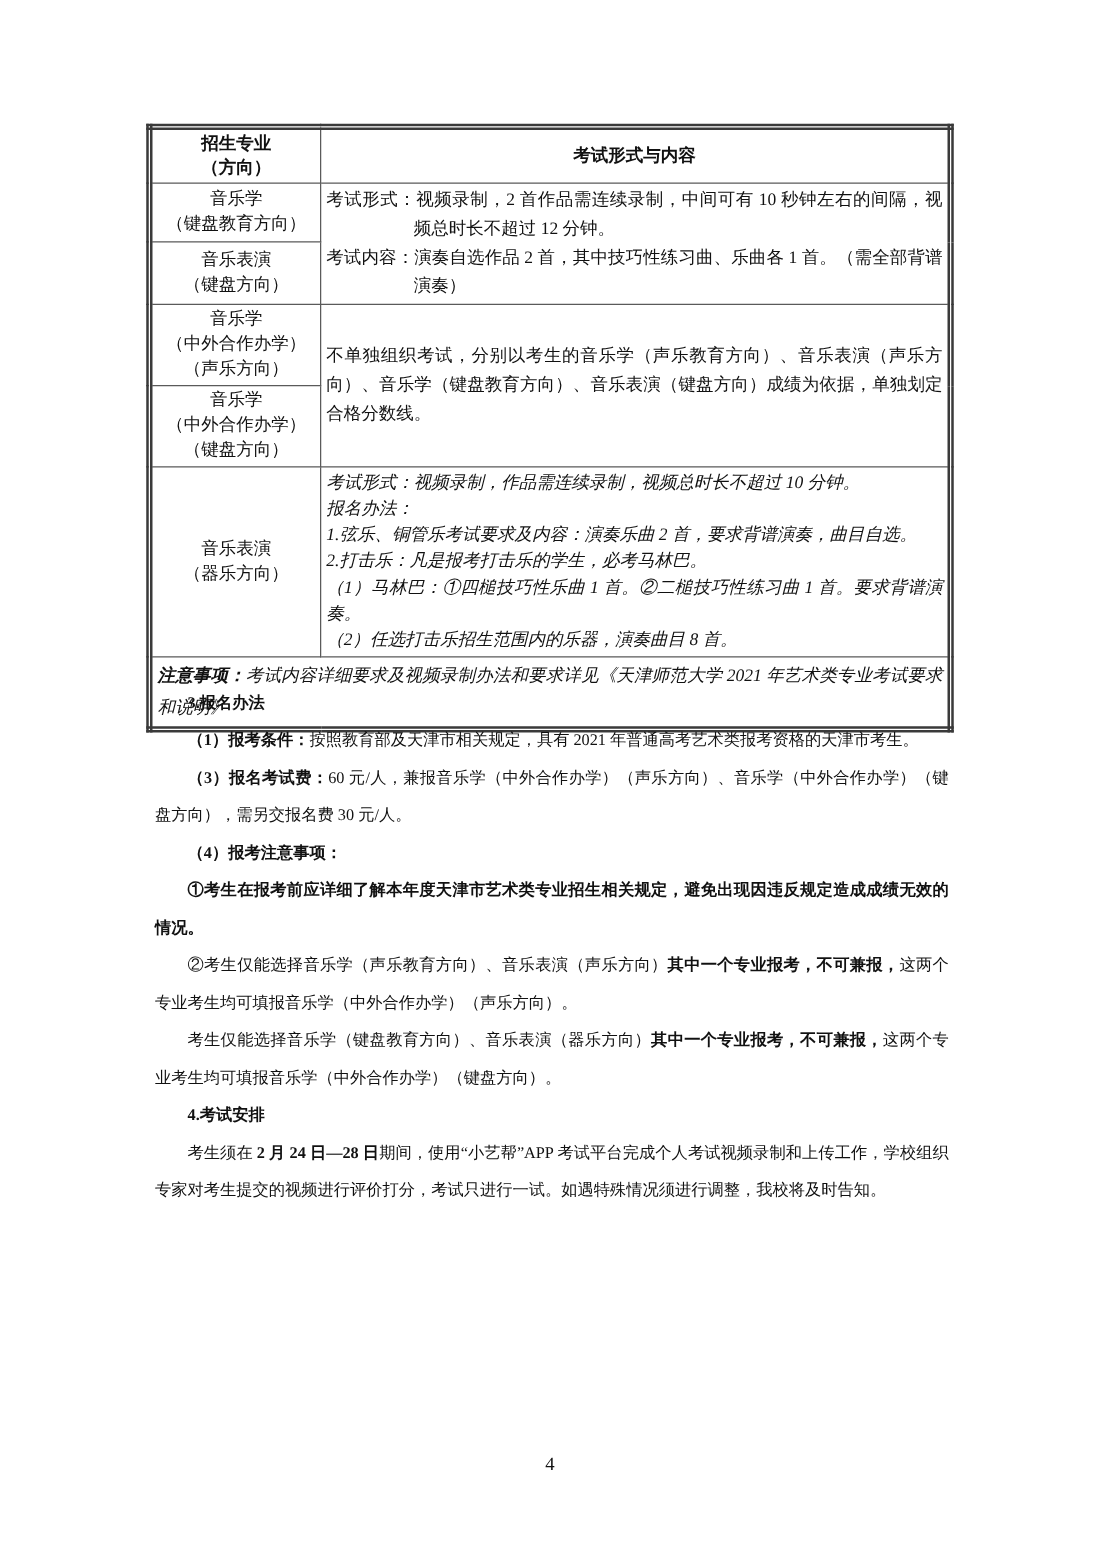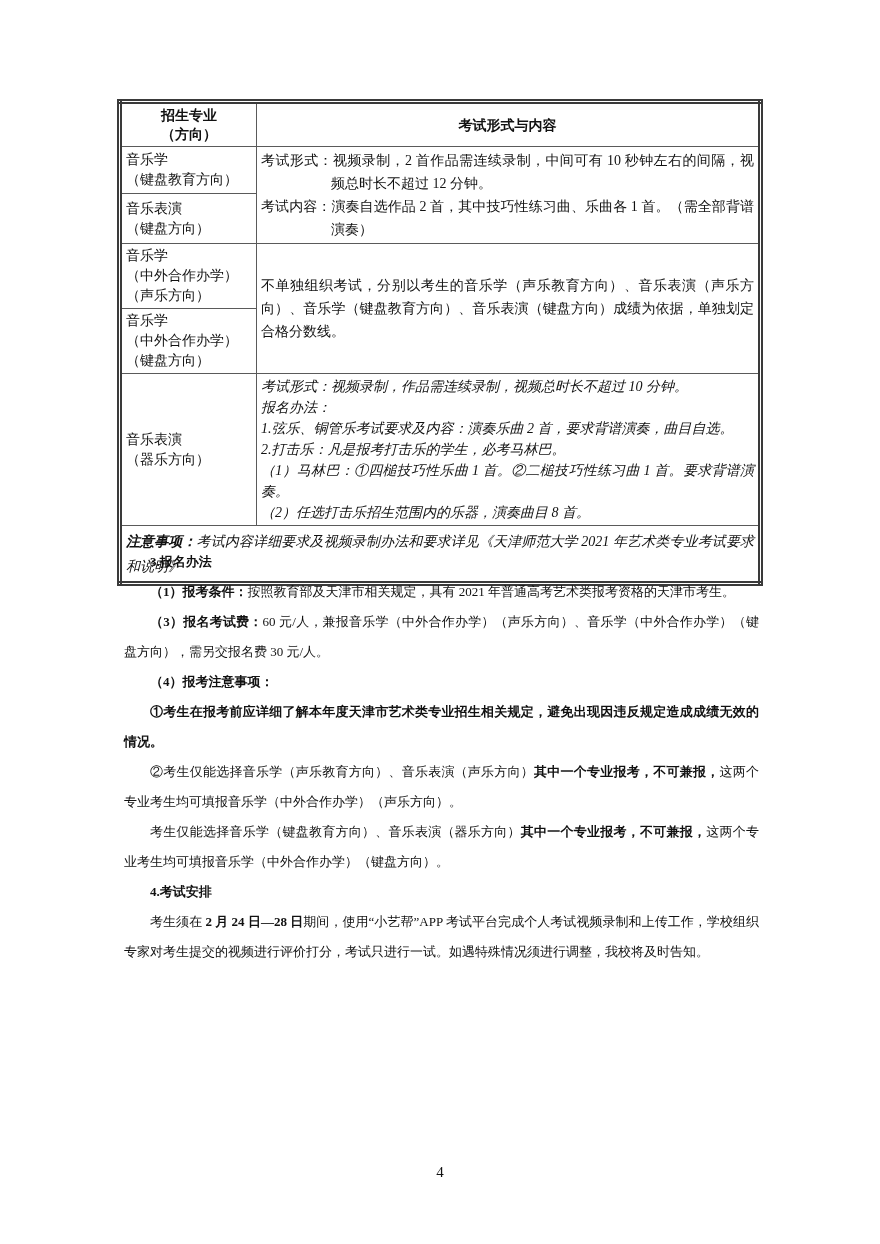--- a/index.html
+++ b/index.html
@@ -19,20 +19,21 @@
     border:5px double #3a3a3a;
     table-layout:fixed;
     font-size:14px;
   }
   table.doc-table td{
     border:1px solid #5a5a5a;
     vertical-align:middle;
     padding:2px 4px;
   }
   td.major{
+    text-align:center;
     line-height:20px;
     padding:3px 2px;
   }
   td.hdr{
     font-weight:bold;
     text-align:center;
     line-height:19px;
   }
   td.content{
     padding:2px 7px;

